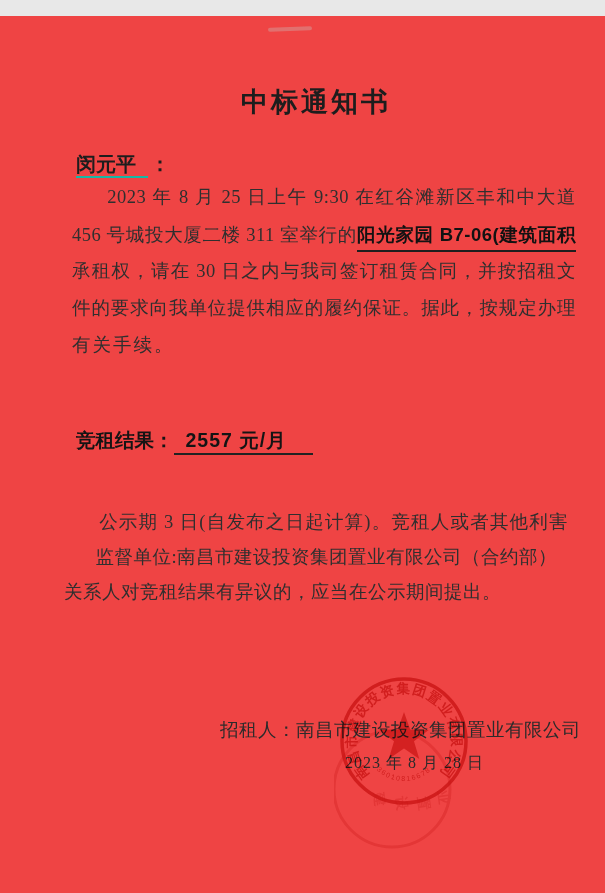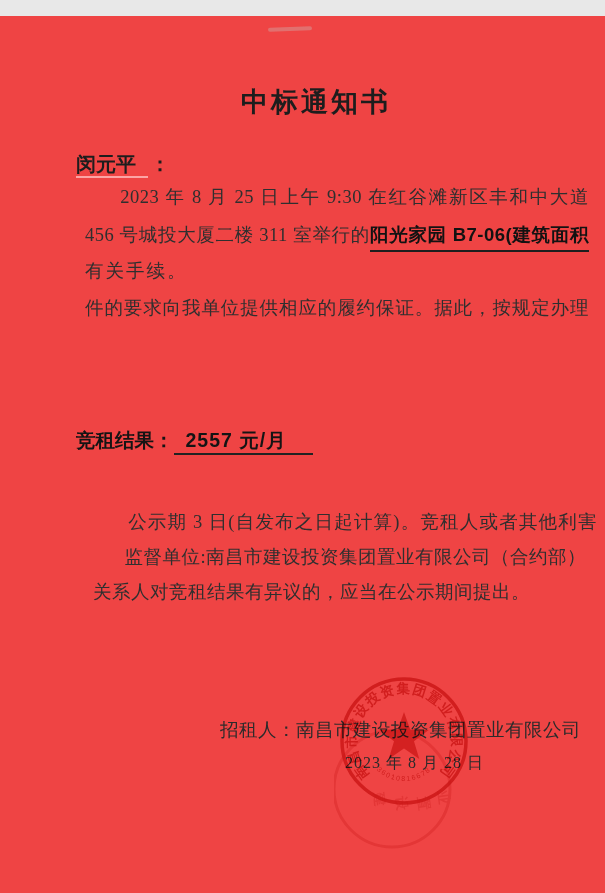--- a/index.html
+++ b/index.html
@@ -19,24 +19,24 @@
   .doc-title{
     position:absolute;top:50px;left:70px;width:492px;
     text-align:center;font-size:27px;font-weight:bold;
     letter-spacing:3px;color:#1d1d1d;
   }
   .addressee{
     position:absolute;top:135px;left:76px;
     font-size:20px;font-weight:bold;color:#1d1d1d;
     font-family:"Liberation Sans","DejaVu Sans",sans-serif;
   }
-  .addressee .name{border-bottom:2px solid #fca5a5;padding:0 12px 1px 0;}
+  .addressee .name{border-bottom:2px solid #14b8a6;padding:0 12px 1px 0;}
   .addressee .colon{margin-left:2px;}
   .body-block{
-    position:absolute;top:163px;left:85px;width:504px;
+    position:absolute;top:163px;left:72px;width:504px;
     font-size:18.5px;
   }
   .bline{
     height:37px;line-height:37px;
     text-align:justify;text-align-last:justify;
     overflow:hidden;letter-spacing:.5px;
   }
   .bline.first{text-indent:1.9em;}
   .bline.last{text-align-last:left;letter-spacing:2px;}
   .seg-strong{
@@ -48,21 +48,21 @@
     position:absolute;top:411px;left:76px;
     font-size:19.5px;font-weight:bold;color:#141414;
     font-family:"Liberation Sans","DejaVu Sans",sans-serif;
     text-align:center;
   }
   .result-value{
     border-bottom:2px solid #222;
     padding:0 26px 2px 12px;letter-spacing:1px;
   }
   .notice-block{
-    position:absolute;top:489px;left:93px;width:504px;font-size:18.5px;
+    position:absolute;top:489px;left:64px;width:504px;font-size:18.5px;
   }
   .nline{height:35px;line-height:35px;overflow:hidden;letter-spacing:.5px;}
   .nline.n1{text-indent:1.9em;text-align:justify;text-align-last:justify;}
   .nline.n3,.nline.n4{text-indent:1.7em;}
   .sig-lessor{
     position:absolute;top:701px;left:220px;
     font-size:18.5px;color:#2b2b2b;letter-spacing:.5px;
   }
   .sig-date{
     position:absolute;top:737px;left:345px;
@@ -83,22 +83,23 @@
 
   <h1 class="doc-title">中标通知书</h1>
 
   <div class="addressee">
     <span class="name">闵元平</span><span class="colon">：</span>
   </div>
 
   <div class="body-block">
     <div class="bline first"><span>2023 年 8 月 25 日上午 9:30 在红谷滩新区丰和中大道</span></div>
     <div class="bline"><span>456 号城投大厦二楼 311 室举行的</span><span class="seg-strong">阳光家园 B7-06(建筑面积</span></div>
+    <div class="bline"><span>承租权，请在 30 日之内与我司签订租赁合同，并按招租文</span></div>
+    <div class="bline"><span>件的要求向我单位提供相应的履约保证。据此，按规定办理</span></div>
     <div class="bline last"><span>有关手续。</span></div>
-    <div class="bline"><span>件的要求向我单位提供相应的履约保证。据此，按规定办理</span></div>
   </div>
 
   <div class="result-block">
     <span>竞租结果：</span><span class="result-value">2557 元/月</span>
   </div>
 
   <div class="notice-block">
     <div class="nline n1"><span>公示期 3 日(自发布之日起计算)。竞租人或者其他利害</span></div>
     <div class="nline n3"><span>监督单位:南昌市建设投资集团置业有限公司（合约部）</span></div>
     <div class="nline n2"><span>关系人对竞租结果有异议的，应当在公示期间提出。</span></div>

